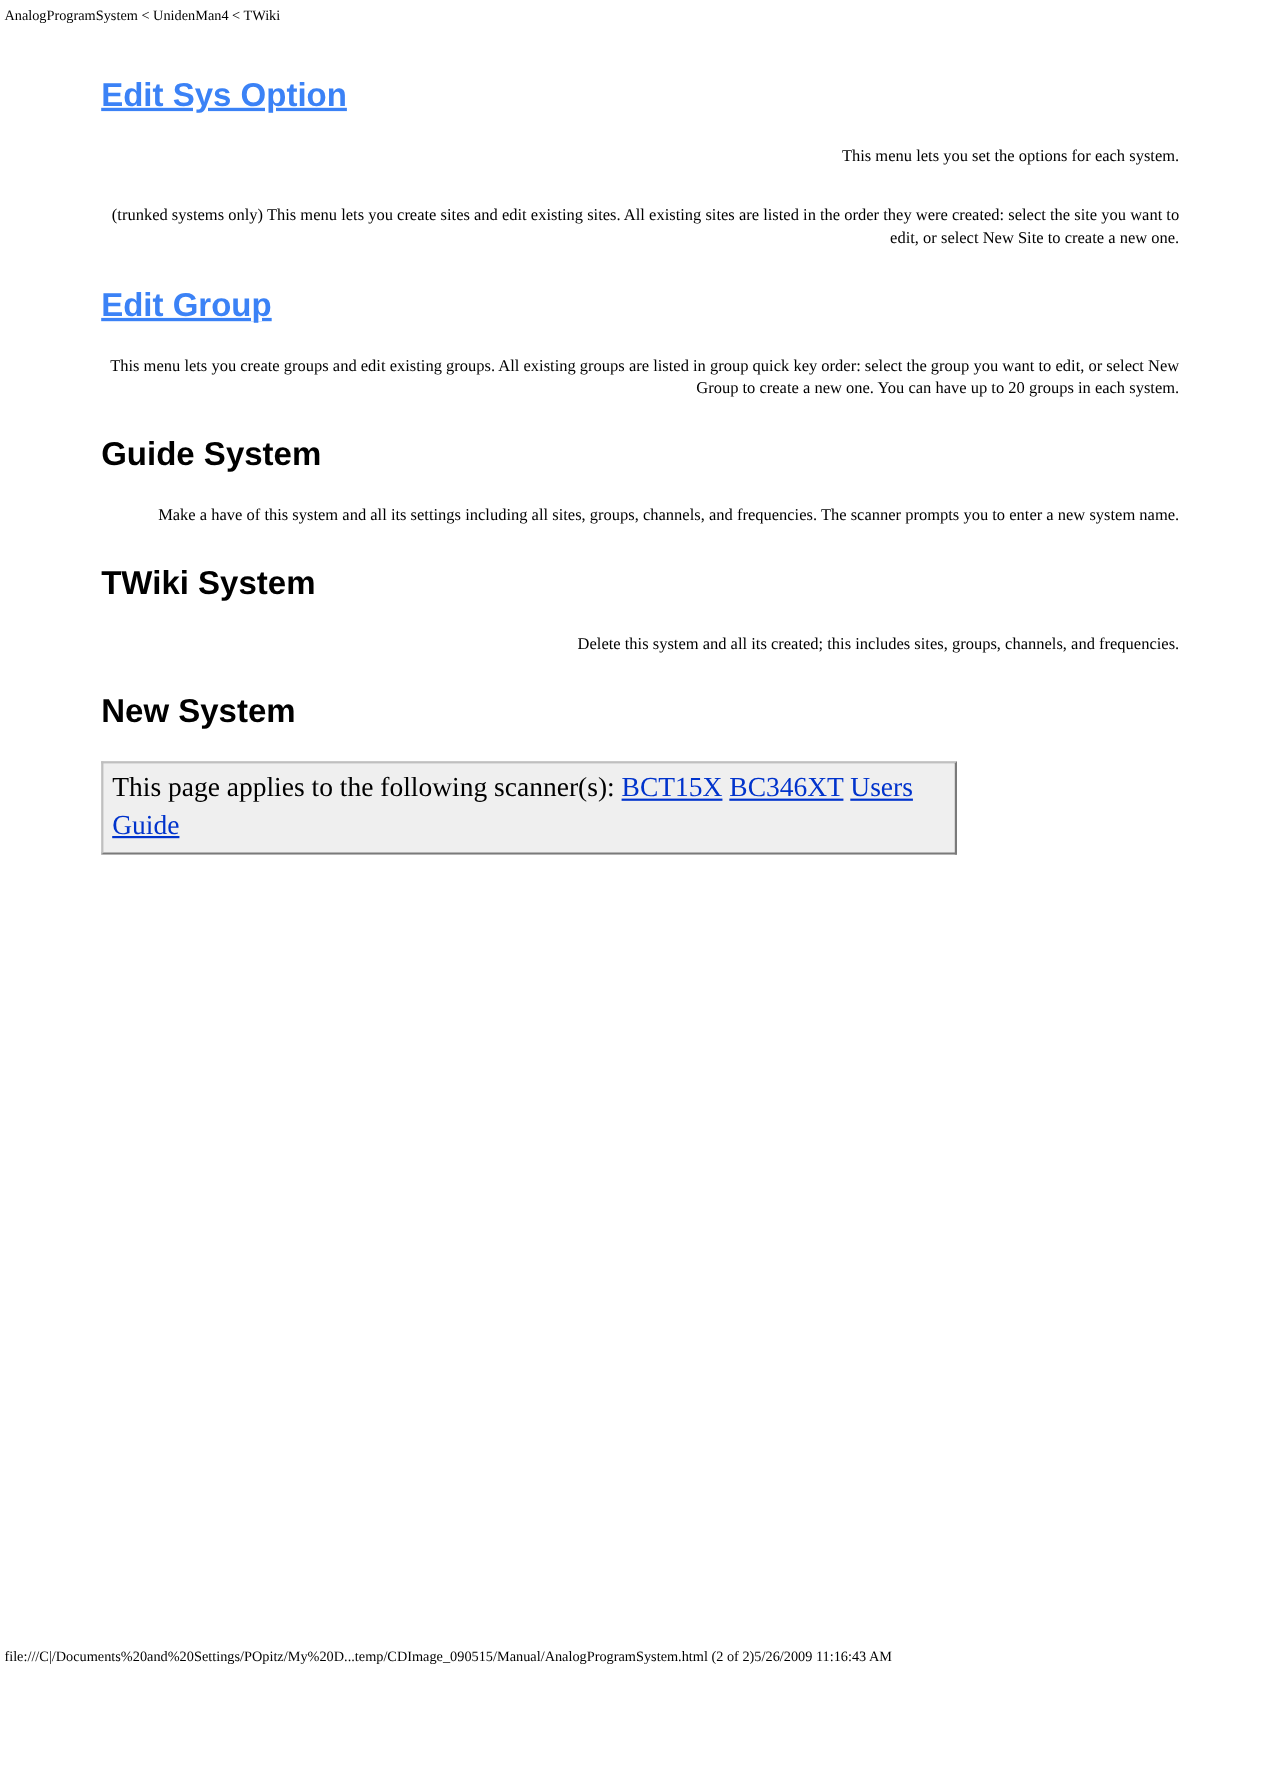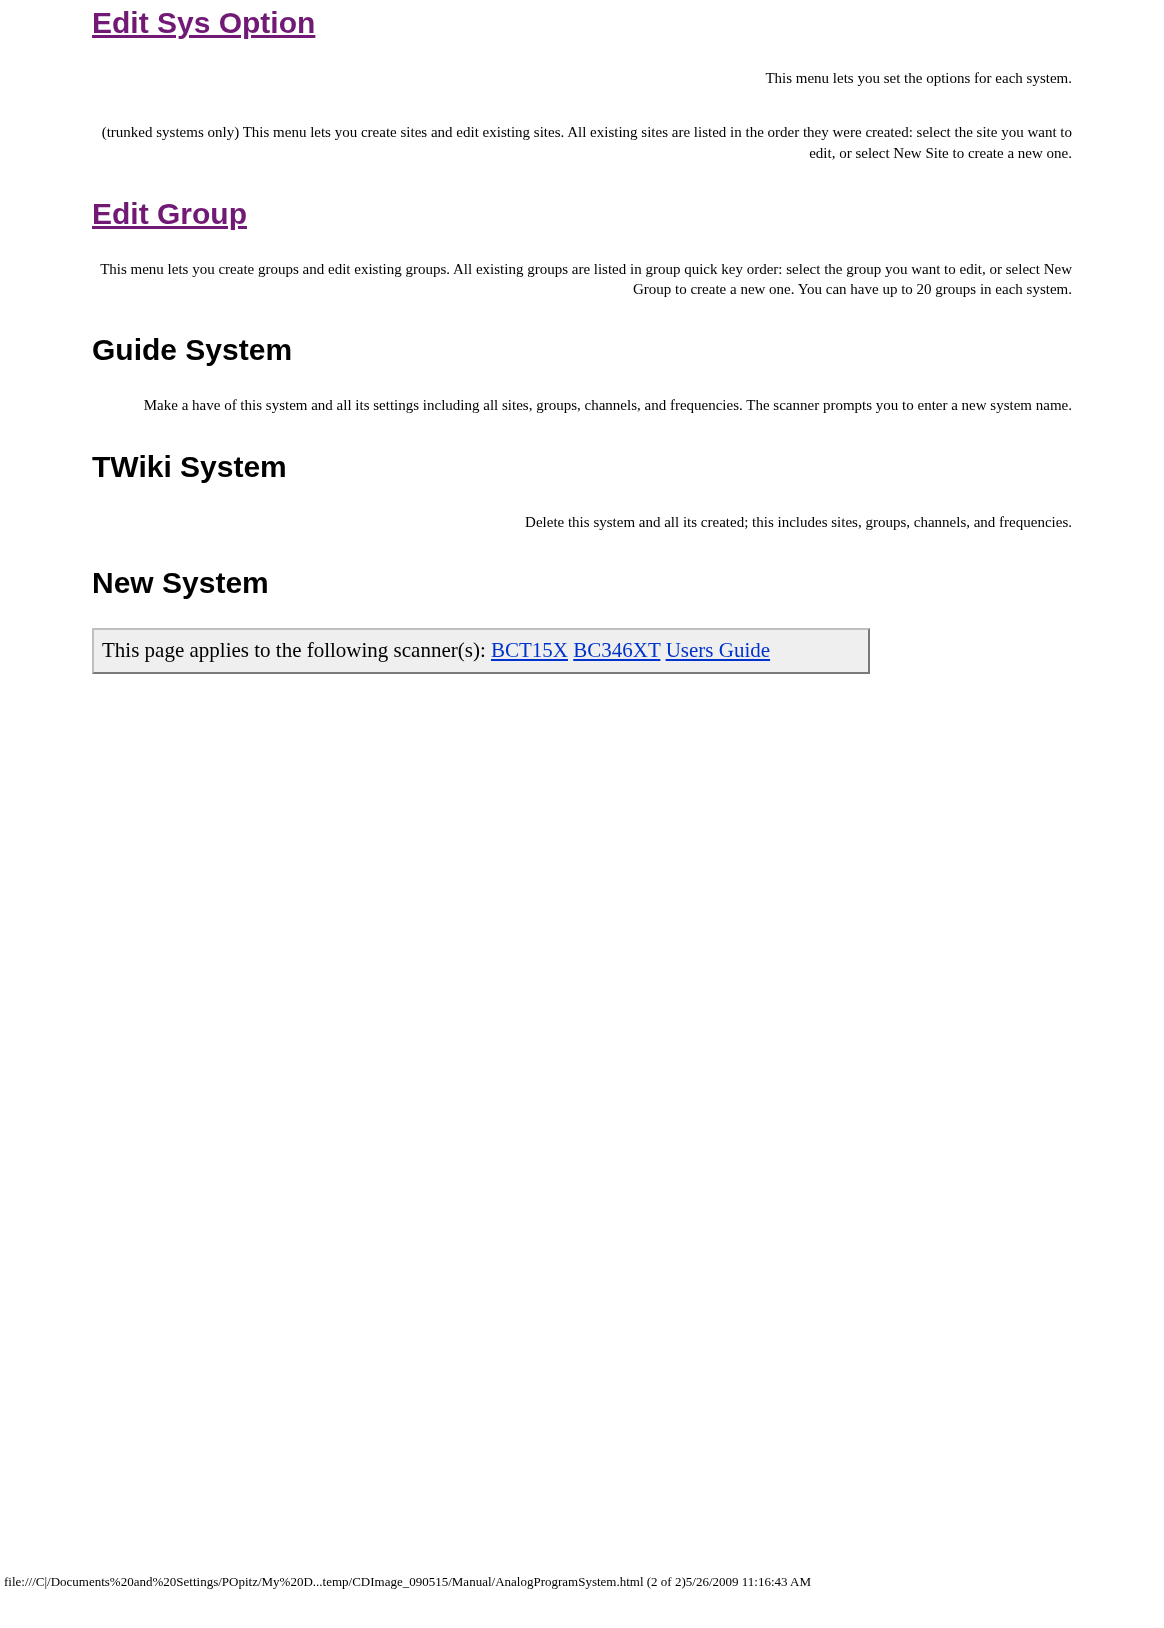--- a/index.html
+++ b/index.html
@@ -22,58 +22,59 @@
     margin: 0 92px 0 92px;
   }
   h2 {
     font-family: Arial, Helvetica, sans-serif;
     font-weight: 700;
     font-size: 30px;
     margin: 0 0 28px 0;
     color: #000;
   }
   h2.link-heading a {
-    color: #701a75;
+    color: #3b82f6;
     text-decoration: underline;
   }
   p.body {
     font-size: 15px;
     line-height: 1.35;
     margin: 0 0 34px 0;
     text-align: right;
   }
   .box-outer {
     border: 2px solid #7a7a7a;
     border-left-color: #bfbfbf;
     border-top-color: #bfbfbf;
     width: 770px;
     background: #efefef;
     padding: 2px;
   }
   .applies-box {
-    font-size: 21px;
+    font-size: 25px;
     line-height: 1.35;
     padding: 4px 6px 6px 6px;
   }
   a.inline-link {
     color: #0033cc;
     text-decoration: underline;
   }
   .footer {
     font-size: 13px;
     position: absolute;
     left: 4px;
-    top: 1574px;
+    top: 1498px;
     white-space: nowrap;
   }
 </style>
 </head>
 <body>
 
 <div class="page">
+  <div class="header-path">AnalogProgramSystem &lt; UnidenMan4 &lt; TWiki</div>
 
   <div class="content">
 
     <h2 class="link-heading">
       <a href="#">Edit Sys Option</a>
     </h2>
     <p class="body">This menu lets you set the options for each system.</p>
 
     <p class="body">(trunked systems only) This menu lets you create sites and edit existing sites. All existing sites are listed in the order they were created: select the site you want to edit, or select New Site to create a new one.</p>
 

